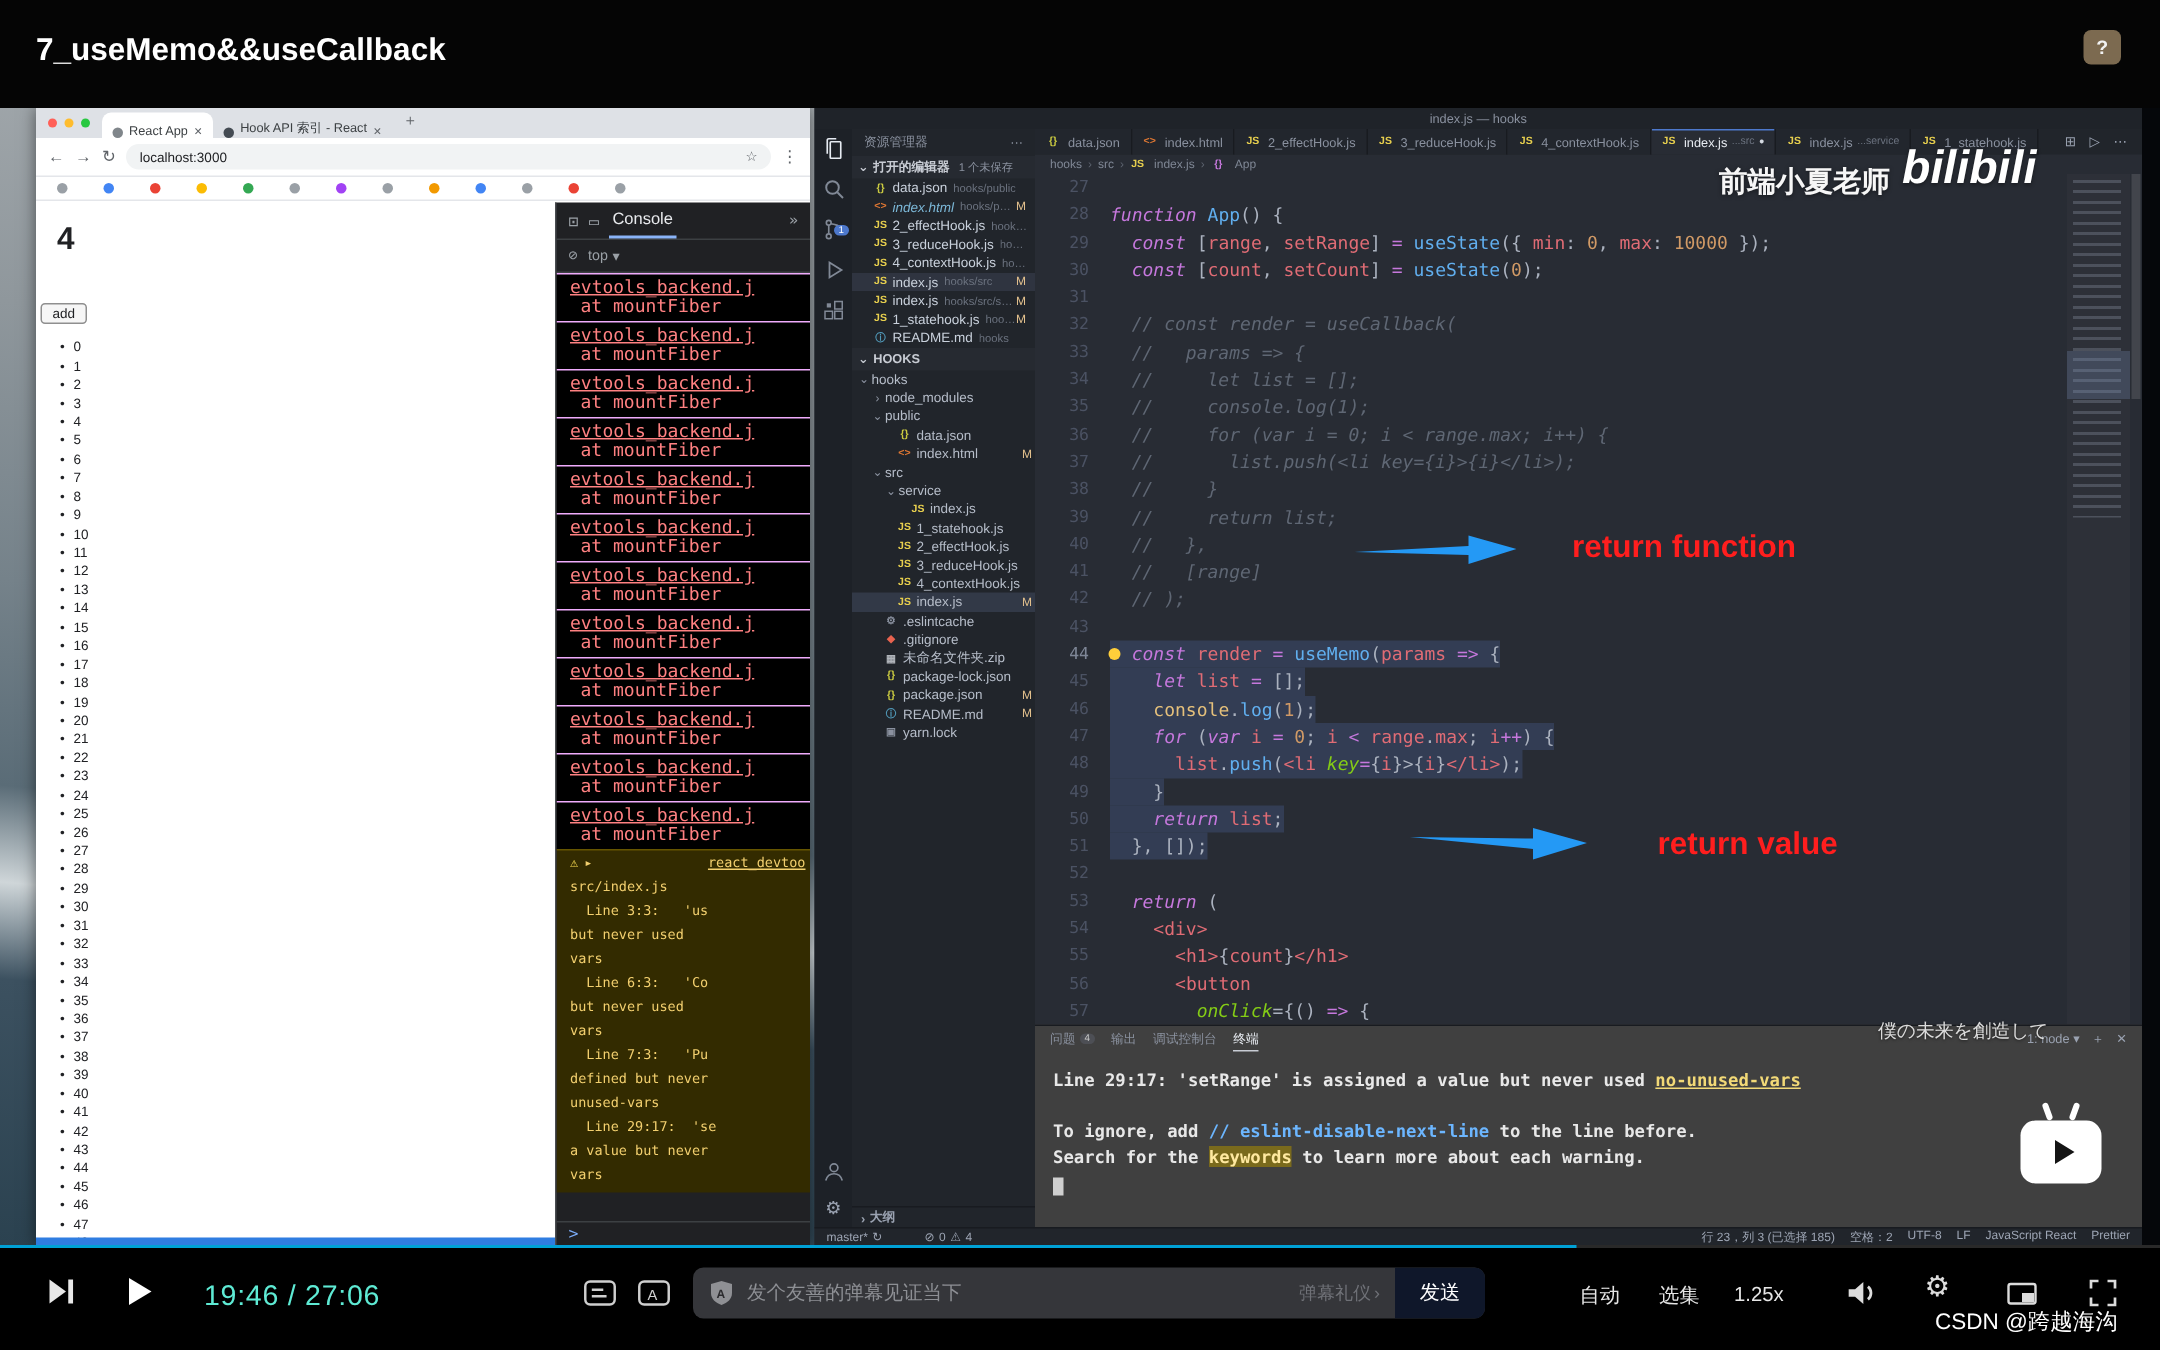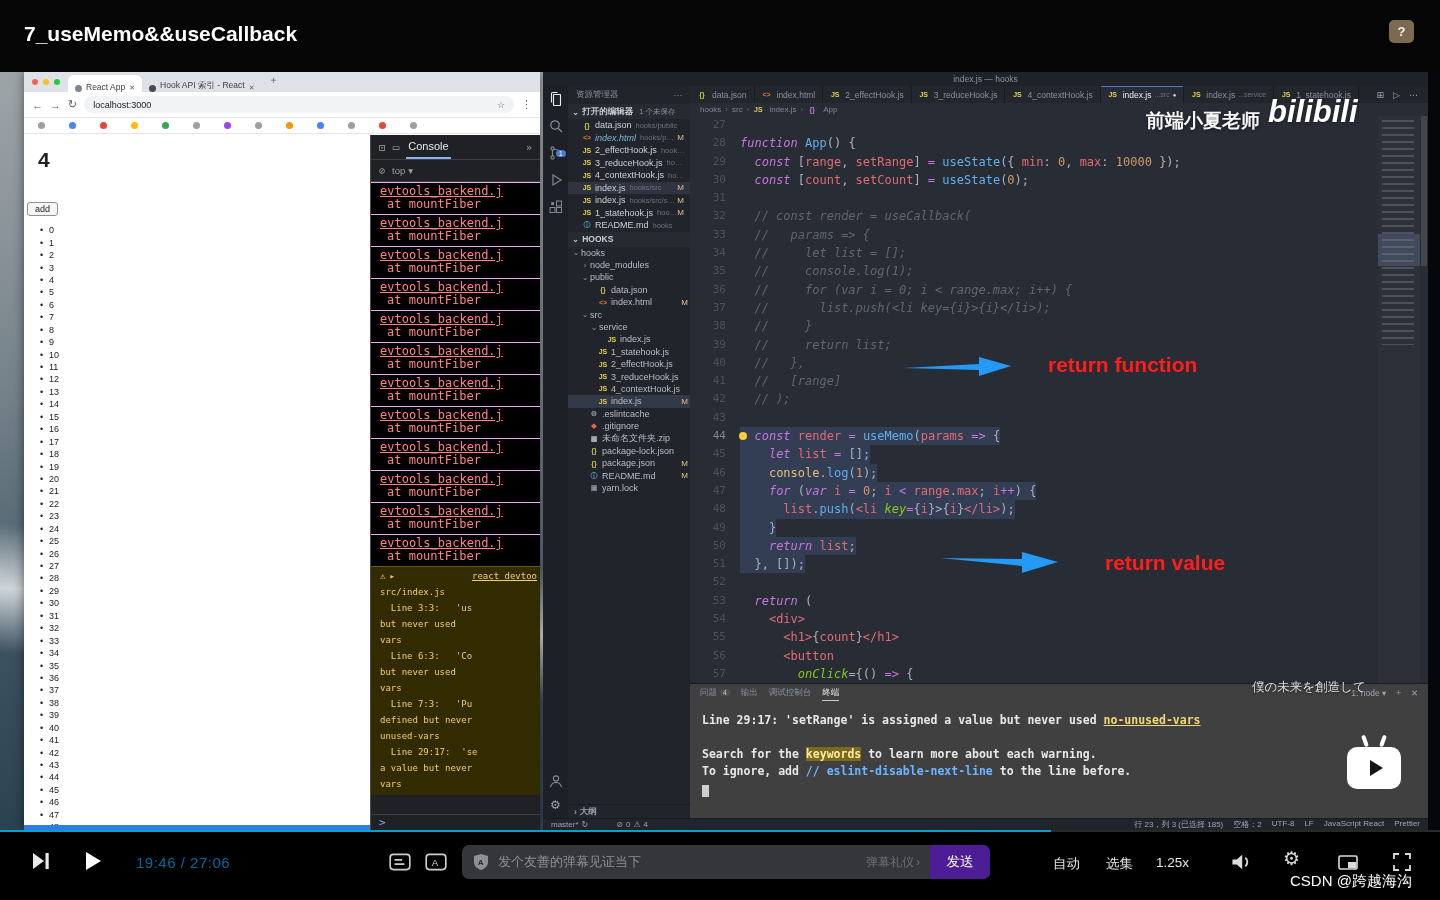--- a/index.html
+++ b/index.html
@@ -148,21 +148,21 @@
   .tv-tri{width:0;height:0;border-left:13px solid #141414;border-top:8px solid transparent;border-bottom:8px solid transparent;margin-left:4px}
   .tv-ant1,.tv-ant2{position:absolute;top:0;width:4px;height:12px;background:#fff;border-radius:2px}
   .tv-ant1{left:16px;transform:rotate(-20deg)}
   .tv-ant2{left:34px;transform:rotate(20deg)}
   
   #controls{position:absolute;left:0;top:830px;width:1440px;height:70px;background:#000}
   .seek{position:absolute;left:0;top:0;width:100%;height:2px;background:rgba(255,255,255,.16)}
   .seek-fill{height:100%;width:0}
   #skip-btn{position:absolute;left:30px;top:20px}
   #play-btn{position:absolute;left:80px;top:18px}
-  .time{position:absolute;left:136px;top:24px;font-size:15px;color:#0369a1;letter-spacing:.5px}
+  .time{position:absolute;left:136px;top:24px;font-size:19px;color:#5eead4;letter-spacing:.5px}
   #dm1{position:absolute;left:388px;top:20px}
   #dm2{position:absolute;left:424px;top:20px}
   .dm-box{position:absolute;left:462px;top:15px;width:528px;height:34px;background:#35363a;border-radius:7px;display:flex;align-items:center;overflow:hidden}
   .dm-shield{margin-left:10px;flex:none}
   .dm-ph{margin-left:8px;font-size:13px;color:#8d8f94;flex:1}
   .dm-eti{font-size:12px;color:#6f7177;margin-right:10px;display:flex;align-items:center;gap:2px}
   .send-btn{width:60px;height:34px;color:#fff;font-size:13.5px;display:flex;align-items:center;justify-content:center;flex:none}
   .ctl-label{position:absolute;top:25px;font-size:13.5px;color:#e6e6e6}
   #lbl-auto{left:1053px}
   #lbl-ep{left:1106px}
@@ -846,22 +846,22 @@
                 <span>1: node</span>
                 <span>▾</span>
               </span>
               <span>＋</span>
               <span>✕</span>
             </div>
           </div>
           <div class="panel-lines">
               <div class="pline"><span class="pt-t">Line 29:17:  'setRange' is assigned a value but never used  </span><span class="pt-badge">no-unused-vars</span></div>
               <div class="pline">&nbsp;</div>
+              <div class="pline"><span class="pt-t">To ignore, add </span><span class="pt-code">// eslint-disable-next-line</span><span class="pt-t"> to the line before.</span></div>
               <div class="pline"><span class="pt-t">Search for the </span><span class="pt-hl">keywords</span><span class="pt-t"> to learn more about each warning.</span></div>
-              <div class="pline"><span class="pt-t">To ignore, add </span><span class="pt-code">// eslint-disable-next-line</span><span class="pt-t"> to the line before.</span></div>
             </div>
           <div class="term-cursor" style="margin-left:12px"></div>
         </div>
       </div>
     </div>
     <div class="statusbar">
       <span class="st-item">
         <span>master*</span>
         <span>↻</span>
       </span>
@@ -925,21 +925,21 @@
   <div class="dm-box">
     <svg class="dm-shield" width="18" height="18" viewBox="0 0 18 18">
         <path d="M9 1l7 2v6c0 4-3 6.5-7 8-4-1.5-7-4-7-8V3z" fill="#8f9094"></path>
         <text x="5.7" y="12" font-size="8" fill="#2b2b2e" font-weight="bold" font-family="Liberation Sans,sans-serif">A</text>
       </svg>
     <span class="dm-ph">发个友善的弹幕见证当下</span>
     <span class="dm-eti">
       <span>弹幕礼仪</span>
       <span>›</span>
     </span>
-    <div class="send-btn" style="background: #4c1d95;">发送</div>
+    <div class="send-btn" style="background: #0f172a;">发送</div>
   </div>
   <div class="ctl-label" id="lbl-auto">自动</div>
   <div class="ctl-label" id="lbl-ep">选集</div>
   <div class="ctl-label" id="lbl-speed">1.25x</div>
   <svg id="vol" width="22" height="22" viewBox="0 0 18 18">
       <path d="M2 7v4h3.5L10 15V3L5.5 7z" fill="#dcdcdc"></path>
       <path d="M12.5 5.5a4.5 4.5 0 0 1 0 7" stroke="#dcdcdc" stroke-width="1.5" fill="none"></path>
     </svg>
   <span id="gear">⚙</span>
   <svg id="mini" width="22" height="22" viewBox="0 0 22 22">

